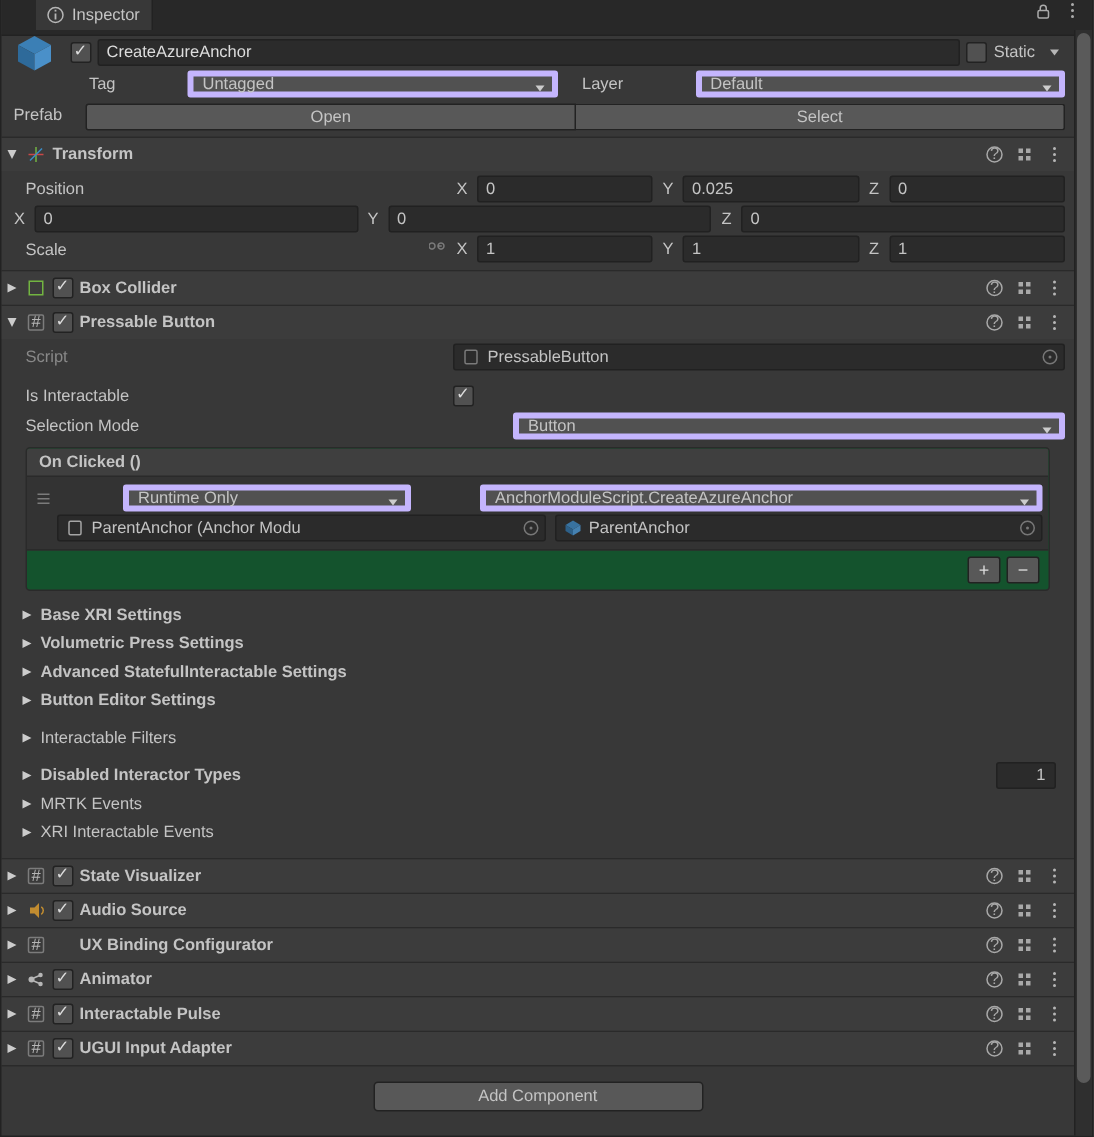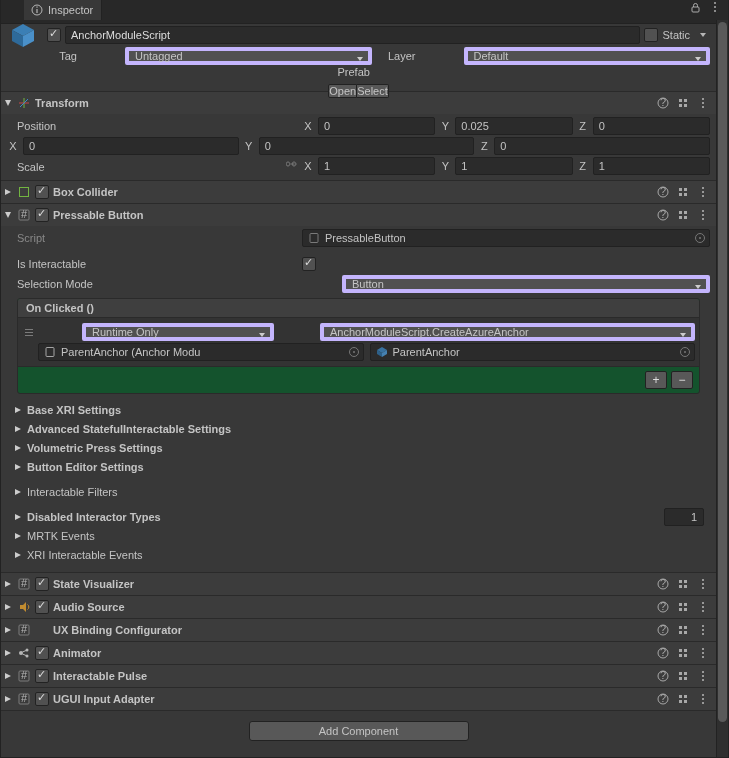--- a/index.html
+++ b/index.html
@@ -105,40 +105,40 @@
 <div class="hdr">
   <div class="row">
     <span class="go-icon">
       <svg width="28" height="28" viewBox="0 0 28 28">
               <polygon points="14,3 25,9 14,15 3,9" fill="#3b7fb5"></polygon>
               <polygon points="3,9 14,15 14,26 3,20" fill="#2e6a9a"></polygon>
               <polygon points="25,9 14,15 14,26 25,20" fill="#4a90c9"></polygon>
             </svg>
     </span>
     <span class="chk checked"></span>
-    <div class="textfield" style="flex:1;">AnchorModuleScript</div>
+    <div class="textfield" style="flex:1;">CreateAzureAnchor</div>
     <span class="chk"></span>
     <span style="padding-right:2px;">Static</span>
     <span class="mini-ico">
       <svg width="8" height="8" viewBox="0 0 8 8">
               <path d="M1 2 L4 6 L7 2" fill="#ccc"></path>
             </svg>
     </span>
   </div>
   <div class="row" style="padding-left:36px;">
     <span class="label-col">Tag</span>
     <div class="dropdown" style="flex:1;">
             <span>Untagged</span>
           </div>
     <span class="label-col" style="width:44px;">Layer</span>
     <div class="dropdown" style="flex:1;">
             <span>Default</span>
           </div>
   </div>
-  <div class="row" style="padding-left:0;flex-direction:column;">
+  <div class="row" style="padding-left:0;">
     <span class="label-col" style="width:46px; text-align:left; padding-left:2px;">Prefab</span>
     <div class="btnbar" style="flex:1;">
       <div class="btn" style="border-top-right-radius:0; border-bottom-right-radius:0;">
               <span>Open</span>
             </div>
       <div class="btn" style="border-left:none; border-top-left-radius:0; border-bottom-left-radius:0;">
               <span>Select</span>
             </div>
     </div>
   </div>
@@ -390,29 +390,29 @@
                 </svg>
               </span>
               <span class="sec-title">Base XRI Settings</span>
             </div>
       <div class="sec">
               <span class="fold">
                 <svg width="8" height="8" viewBox="0 0 8 8">
                   <path d="M1 1 L7 4 L1 7 Z" fill="#ccc"></path>
                 </svg>
               </span>
-              <span class="sec-title">Advanced StatefulInteractable Settings</span>
+              <span class="sec-title">Volumetric Press Settings</span>
             </div>
       <div class="sec">
               <span class="fold">
                 <svg width="8" height="8" viewBox="0 0 8 8">
                   <path d="M1 1 L7 4 L1 7 Z" fill="#ccc"></path>
                 </svg>
               </span>
-              <span class="sec-title">Volumetric Press Settings</span>
+              <span class="sec-title">Advanced StatefulInteractable Settings</span>
             </div>
       <div class="sec">
               <span class="fold">
                 <svg width="8" height="8" viewBox="0 0 8 8">
                   <path d="M1 1 L7 4 L1 7 Z" fill="#ccc"></path>
                 </svg>
               </span>
               <span class="sec-title">Button Editor Settings</span>
             </div>
       <div style="height:6px;"></div>

